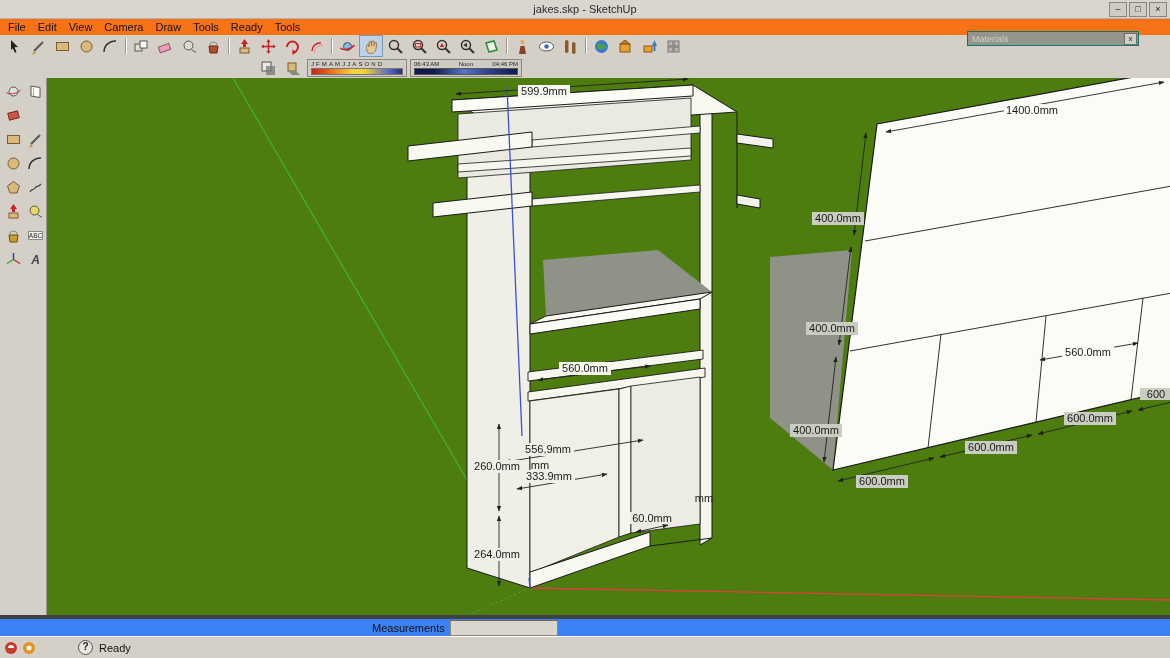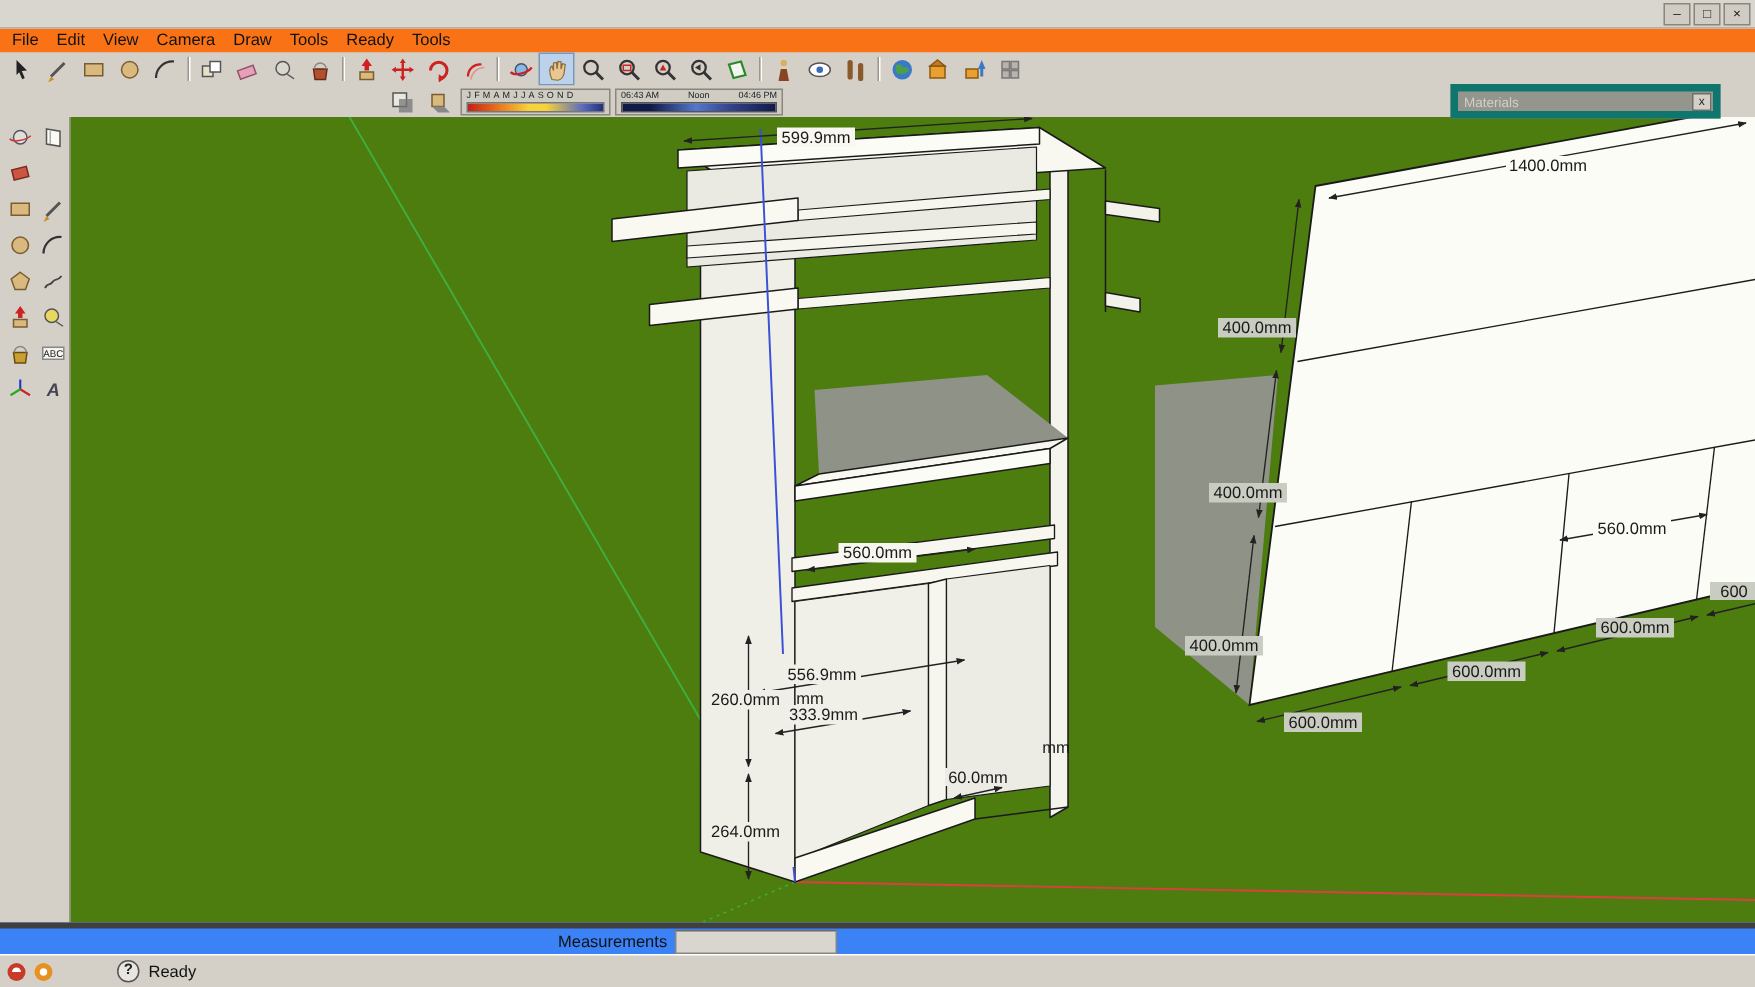--- a/index.html
+++ b/index.html
@@ -30,22 +30,22 @@
   .monthwidget{width:100px;height:18px;border:1px solid #8a867e;background:#cfccc4;
     margin-left:3px;display:flex;flex-direction:column;justify-content:center;padding:1px 3px;box-sizing:border-box}
   .monthletters{font-size:6px;letter-spacing:2.1px;color:#222;line-height:7px;white-space:nowrap}
   .monthslider{height:6px;background:linear-gradient(90deg,#c22118,#e8731e 22%,#f7d23a 45%,#f7d23a 58%,#5a6ac0 85%,#22327e);border:1px solid #777}
   .timewidget{width:112px;height:18px;border:1px solid #8a867e;background:#cfccc4;
     margin-left:3px;display:flex;flex-direction:column;justify-content:center;padding:1px 3px;box-sizing:border-box}
   .timelabels{display:flex;justify-content:space-between;font-size:6px;color:#222;line-height:7px;white-space:nowrap}
   .timeslider{height:6px;border:1px solid #555;
     background:linear-gradient(90deg,#10194a,#10194a 18%,#5577cc 48%,#33448e 70%,#10194a)}
   
-  .materials{position:absolute;left:967px;top:56px;width:170px;height:13px;
-    background:#94958d;border:5px solid #0f766e;display:flex;align-items:center;z-index:5}
+  .materials{position:absolute;left:967px;top:31px;width:170px;height:13px;
+    background:#94958d;border:1px solid #0f766e;display:flex;align-items:center;z-index:5}
   .materials .mtitle{flex:1;font-size:9px;color:#cfd0c8;padding-left:4px}
   .materials .mclose{width:11px;height:10px;margin-right:1px;background:#d4d0c8;
     border:1px solid #6e6f68;font-size:8px;line-height:9px;text-align:center;color:#222}
   
   .palette{position:absolute;left:0;top:78px;width:47px;height:537px;background:#d4d0c8;
     border-right:1px solid #9a968e;box-sizing:border-box;display:grid;
     grid-template-columns:21px 21px;gap:1px;padding:2px;align-content:start}
   .pbtn{width:21px;height:21px;display:flex;align-items:center;justify-content:center;
     border:1px solid rgba(0,0,0,0)}
   
@@ -62,20 +62,21 @@
     border-top:1px solid #ffffff;box-sizing:border-box;display:flex;align-items:center}
   .sicon{width:14px;height:14px;margin-left:4px;flex:none}
   .helpicon{width:13px;height:13px;border:1px solid #555;border-radius:50%;margin-left:42px;
     font-size:10px;font-weight:bold;color:#222;text-align:center;line-height:12px;background:#e8e6e0}
   .ready{font-size:11px;color:#111;margin-left:6px}
 </style>
 </head>
 <body>
 
 <div class="titlebar">
+  <div class="title">jakes.skp - SketchUp</div>
   <div class="winbtns">
     <div class="winbtn">–</div>
     <div class="winbtn">□</div>
     <div class="winbtn">×</div>
   </div>
 </div>
 
 <div class="menubar">
   <span class="menuitem">File</span>
   <span class="menuitem">Edit</span>

